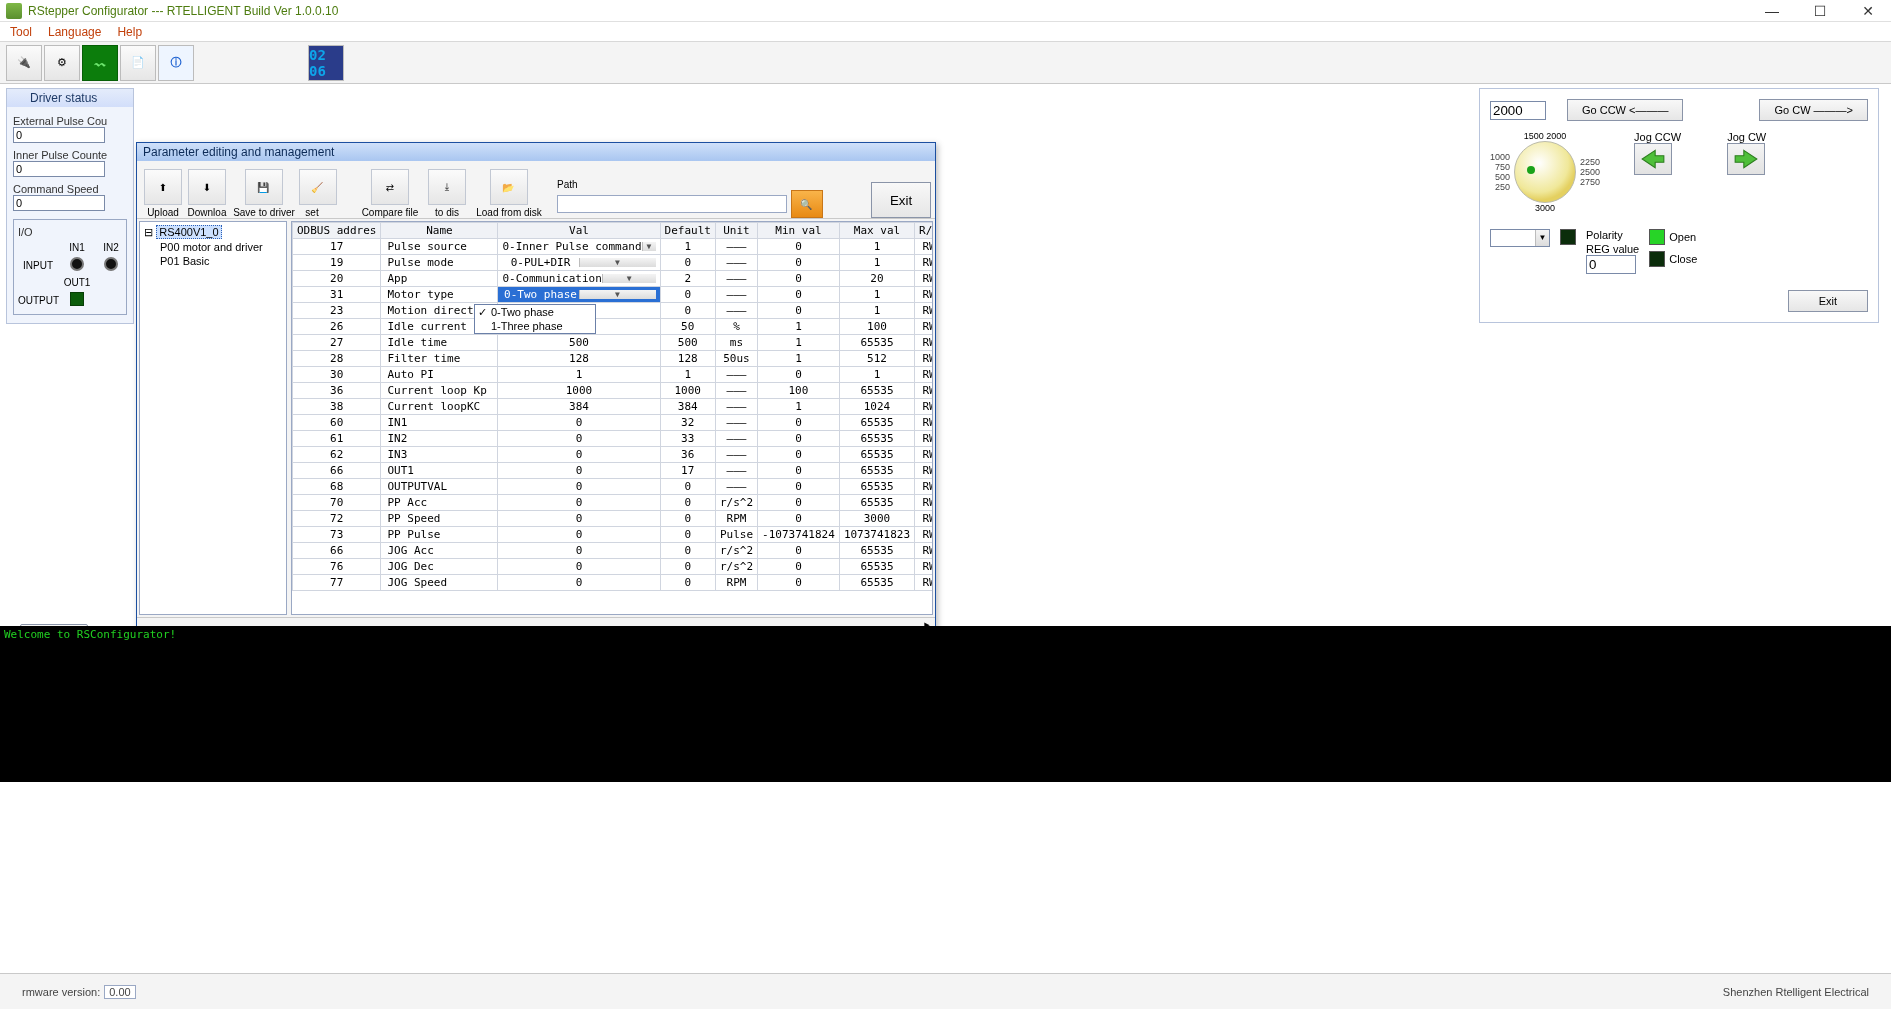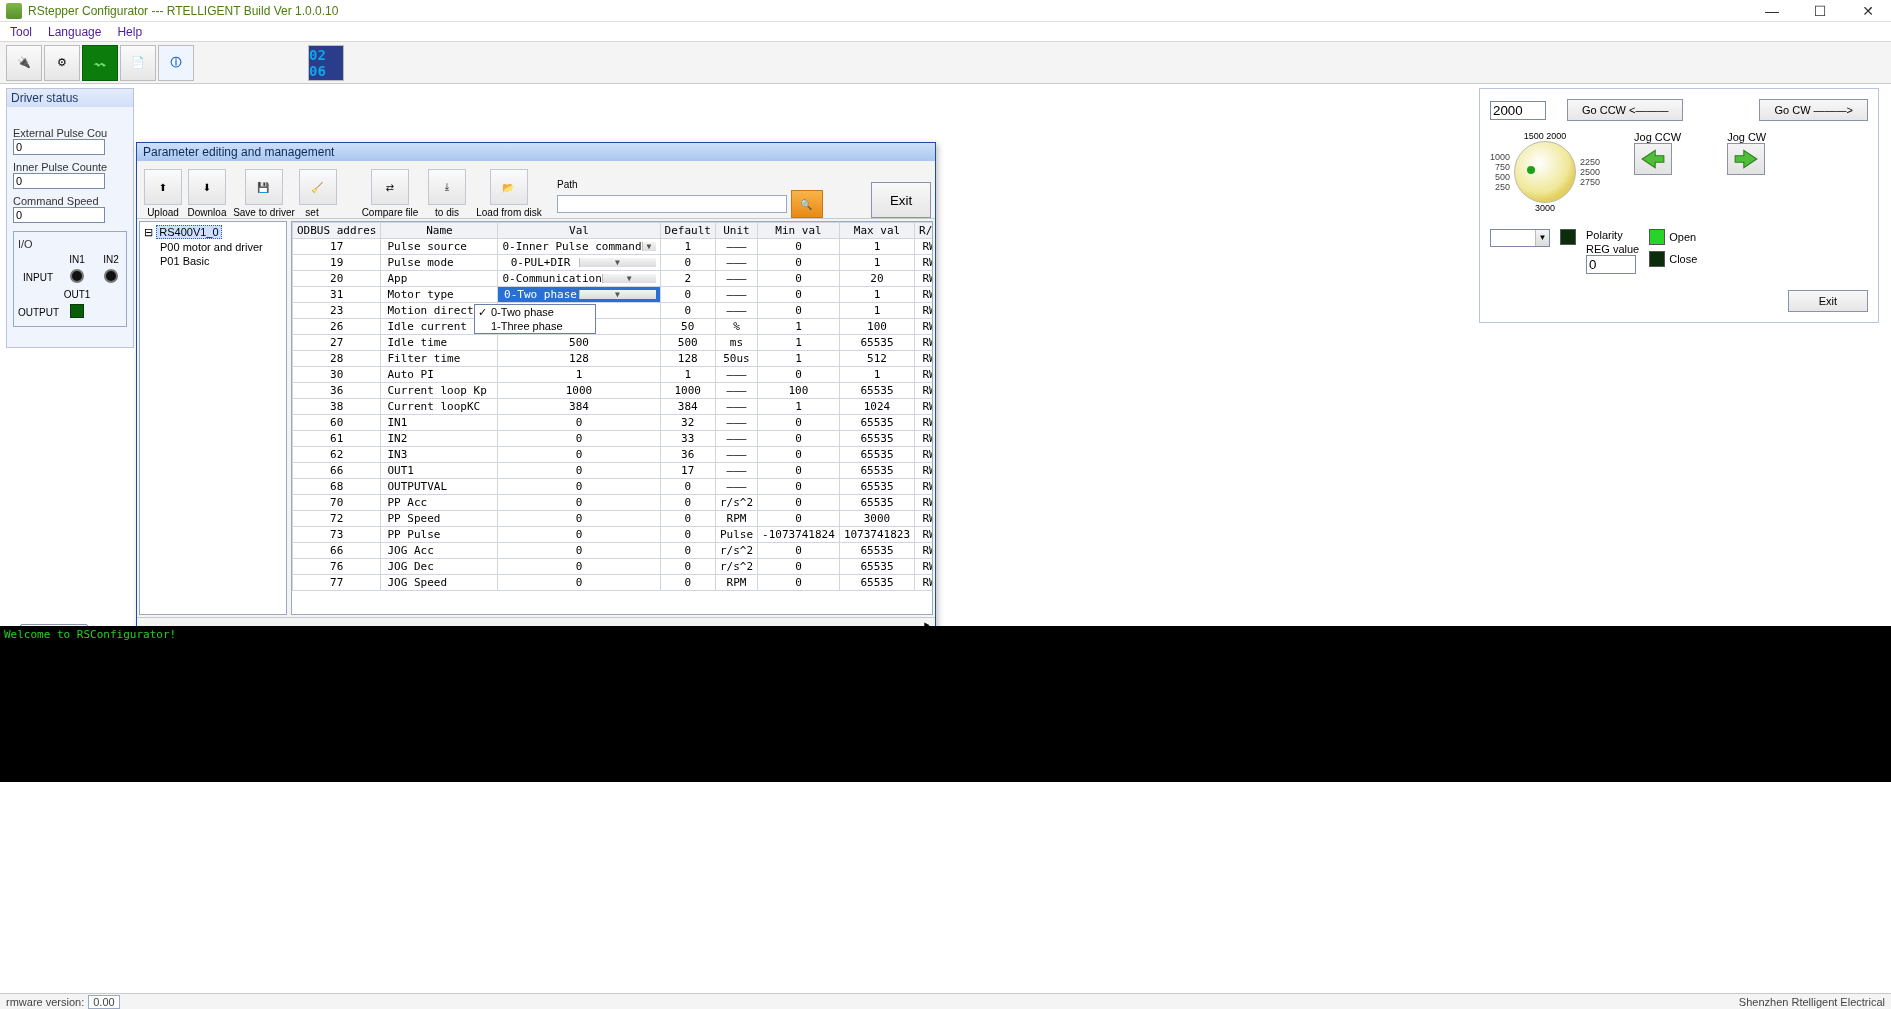--- a/index.html
+++ b/index.html
@@ -3,30 +3,30 @@
 <meta charset="utf-8">
 <style>
 * { box-sizing: border-box; margin: 0; padding: 0; }
 body { font-family: "Microsoft YaHei", Tahoma, sans-serif; font-size: 11px; background: #fff; overflow: hidden; }
 .titlebar { height: 22px; display: flex; align-items: center; padding: 0 6px; background: #fff; border-bottom: 1px solid #e0e0e0; }
 .titlebar .icon { width: 16px; height: 16px; margin-right: 6px; background: linear-gradient(#7fb847,#5a8f2e); border-radius: 2px; }
 .titlebar .title { flex: 1; color: #4d7c0f; font-size: 12px; }
 .winbtns { display: flex; gap: 14px; }
 .winbtn { width: 34px; height: 18px; display: flex; align-items: center; justify-content: center; font-size: 14px; color: #333; cursor: default; }
 .menubar { height: 20px; display: flex; align-items: center; gap: 16px; padding: 0 10px; font-size: 12px; border-bottom: 1px solid #d8d8d8; }
-.menubar span { color: #4c1d95; }
+.menubar span { color: #c2410c; }
 .toolbar { height: 42px; display: flex; align-items: center; gap: 2px; padding: 2px 6px; background: #f4f4f4; border-bottom: 1px solid #c9c9c9; }
 .tbtn { width: 36px; height: 36px; border: 1px solid #bcbcbc; background: linear-gradient(#fbfbfb,#e6e6e6); display: flex; align-items: center; justify-content: center; }
 .tbtn.green { background: #0c7d0c; border-color: #065f06; }
 .tbtn.info { background: #eef5ff; }
 .tbtn.disp { background: #2a3c8a; color: #0ea5e9; font-weight: bold; font-family: monospace; font-size: 14px; }
 .content { position: relative; height: 560px; background: #fff; }
 .driver-status { position: absolute; left: 6px; top: 4px; width: 128px; border: 1px solid #b8c4dc; background: #f0f4fc; }
-.ds-title { background: linear-gradient(#e4ecfb,#d2defa); padding: 2px 4px; font-size: 12px; color: #1e3a66; }
-.ds-body { padding: 20px 6px; font-size: 11px; }
+.ds-title { background: linear-gradient(#e4ecfb,#d2defa); padding: 2px 23px; font-size: 12px; color: #1e3a66; }
+.ds-body { padding: 8px 6px; font-size: 11px; }
 .ds-row { margin-bottom: 6px; }
 .ds-row label { display: block; color: #333; font-size: 11px; white-space: nowrap; overflow: hidden; }
 .ds-row input { width: 92px; border: 1px solid #7a8aa8; font-size: 11px; padding: 1px 2px; }
 .io-box { border: 1px solid #9aa8c4; margin-top: 8px; padding: 6px 4px; }
 .io-title { font-size: 11px; color: #333; margin-bottom: 4px; }
 .io-grid { display: grid; grid-template-columns: 40px 30px 30px; gap: 4px; align-items: center; font-size: 10px; }
 .io-cell { text-align: center; }
 .led { width: 14px; height: 14px; border-radius: 50%; background: #111; border: 2px solid #777; display: inline-block; }
 .sq { width: 14px; height: 14px; background: #0b5c0b; border: 1px solid #073e07; display: inline-block; }
 .right-panel { position: absolute; right: 12px; top: 4px; width: 400px; border: 1px solid #b8c4dc; padding: 10px 10px 10px 10px; background: #fff; }
@@ -66,21 +66,21 @@
 td.name { text-align: left; padding-left: 6px; }
 .sel-cell { background: #2a6fd4; color: #fff; position: relative; }
 .sel-cell::after { content: "▾"; position: absolute; right: 2px; color: #fff; font-size: 9px; }
 .dropdown { position: absolute; background: #fff; border: 1px solid #6b80a8; font-size: 11px; z-index: 20; }
 .dropdown div { padding: 1px 8px 1px 16px; position: relative; }
 .dropdown .chk::before { content: "✓"; position: absolute; left: 3px; }
 .dd-btn { width: 14px; background: linear-gradient(#f4f4f4,#dcdcdc); border-left: 1px solid #bcbcbc; text-align: center; font-size: 8px; color: #555; }
 .clear-bar { position: absolute; left: 20px; bottom: 2px; }
 .clear-btn { border: 1px solid #8a94a8; background: linear-gradient(#f8f8f8,#e6e6e6); padding: 2px 20px; font-size: 11px; border-radius: 2px; }
 .console { position: absolute; left: 0; top: 626px; right: 0; height: 156px; background: #000; color: #21d021; font-family: monospace; font-size: 11px; padding: 2px 4px; overflow: hidden; }
-.statusbar { position: absolute; left: 0; bottom: 0; right: 0; height: 16px; border-top: 1px solid #c9c9c9; display: flex; align-items: center; padding: 0 6px; font-size: 11px; color: #444; background: #f4f4f4; }
+.statusbar { position: absolute; left: 0; bottom: 0; right: 0; height: 36px; border-top: 1px solid #c9c9c9; display: flex; align-items: center; padding: 0 22px; font-size: 11px; color: #444; background: #f4f4f4; }
 .statusbar .ver { border: 1px solid #9aa8c4; padding: 0 4px; margin-left: 4px; background: #fff; }
 .statusbar .spacer { flex: 1; }
 .small-combo { display: flex; border: 1px solid #7a8aa8; background: #fff; height: 18px; }
 .small-combo span { flex: 1; padding: 0 4px; }
 .small-combo .arr { width: 14px; background: linear-gradient(#f4f4f4,#dcdcdc); border-left: 1px solid #bcbcbc; text-align: center; font-size: 8px; line-height: 16px; }
 .val-dd { display: flex; align-items: center; }
 .val-dd span { flex: 1; }
 </style>
 </head>
 <body>

